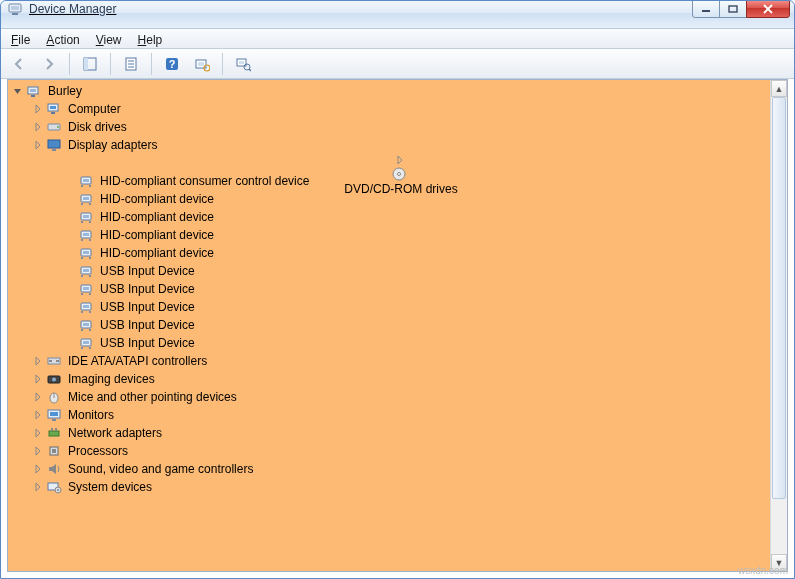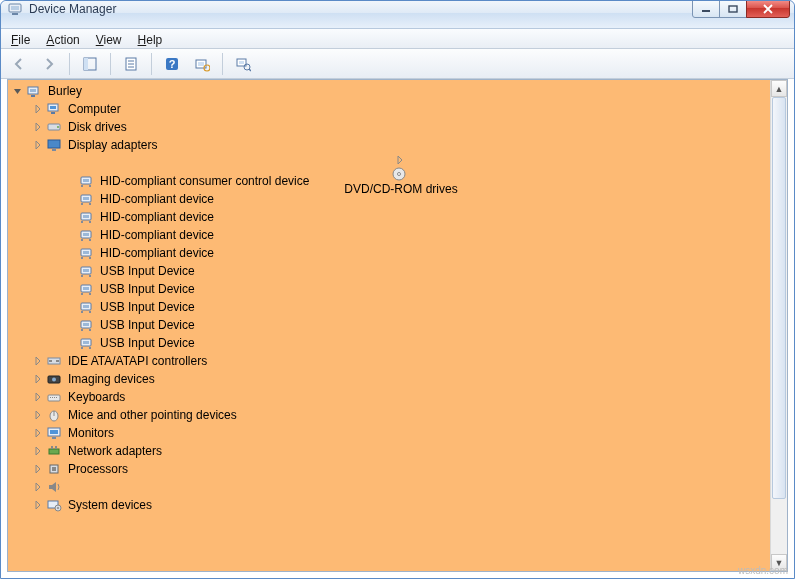--- a/index.html
+++ b/index.html
@@ -17,20 +17,21 @@
   }
   
   .titlebar {
     height: 28px;
     background: linear-gradient(to bottom, #f1f6fb 0%, #dfeaf6 45%, #cfe0f3 46%, #e7f0fa 100%);
     border-bottom: 1px solid #b7c9de;
     display: flex;
     align-items: center;
     padding: 0 4px 12px 6px;
     border-radius: 6px 6px 0 0;
+    text-decoration: underline;
   }
   .titlebar .app-icon {
     width: 16px; height: 16px; margin-right: 6px;
     display: flex; align-items: center; justify-content: center;
   }
   .titlebar .title-text { color: #2b3c55; }
   .winbtns { margin-left: auto; display: flex; }
   .winbtn {
     width: 28px; height: 18px;
     border: 1px solid #7a94b4;
@@ -462,37 +463,20 @@
           <span class="label">Imaging devices</span>
         </li>
         <li class="node" style="padding-left: 24px;">
           <span class="arrow">
             <svg width="10" height="10">
               <path d="M3 1 L7 5 L3 9 Z" fill="none" stroke="#888" stroke-width="1"></path>
             </svg>
           </span>
           <span class="icon">
             <svg width="16" height="16">
-              <rect x="2" y="6" width="12" height="6" rx="1" fill="#e8e8e8" stroke="#888"></rect>
-              <rect x="4" y="8" width="1" height="1" fill="#888"></rect>
-              <rect x="6" y="8" width="1" height="1" fill="#888"></rect>
-              <rect x="8" y="8" width="1" height="1" fill="#888"></rect>
-              <rect x="10" y="8" width="1" height="1" fill="#888"></rect>
-            </svg>
-          </span>
-          <span class="label">Keyboards</span>
-        </li>
-        <li class="node" style="padding-left: 24px;">
-          <span class="arrow">
-            <svg width="10" height="10">
-              <path d="M3 1 L7 5 L3 9 Z" fill="none" stroke="#888" stroke-width="1"></path>
-            </svg>
-          </span>
-          <span class="icon">
-            <svg width="16" height="16">
               <ellipse cx="8" cy="9" rx="4" ry="5" fill="#e8e8e8" stroke="#888"></ellipse>
               <line x1="8" y1="4" x2="8" y2="9" stroke="#888"></line>
             </svg>
           </span>
           <span class="label">Mice and other pointing devices</span>
         </li>
         <li class="node" style="padding-left: 24px;">
           <span class="arrow">
             <svg width="10" height="10">
               <path d="M3 1 L7 5 L3 9 Z" fill="none" stroke="#888" stroke-width="1"></path>
@@ -541,20 +525,21 @@
             <svg width="10" height="10">
               <path d="M3 1 L7 5 L3 9 Z" fill="none" stroke="#888" stroke-width="1"></path>
             </svg>
           </span>
           <span class="icon">
             <svg width="16" height="16">
               <path d="M3 6 L6 6 L10 3 L10 13 L6 10 L3 10 Z" fill="#888"></path>
               <path d="M12 5 Q14 8 12 11" fill="none" stroke="#888"></path>
             </svg>
           </span>
+          <span class="label">Sound, video and game controllers</span>
         </li>
         <li class="node" style="padding-left: 24px;">
           <span class="arrow">
             <svg width="10" height="10">
               <path d="M3 1 L7 5 L3 9 Z" fill="none" stroke="#888" stroke-width="1"></path>
             </svg>
           </span>
           <span class="icon">
             <svg width="16" height="16">
               <rect x="2" y="4" width="10" height="7" fill="#e8eef6" stroke="#5a7aa6"></rect>

